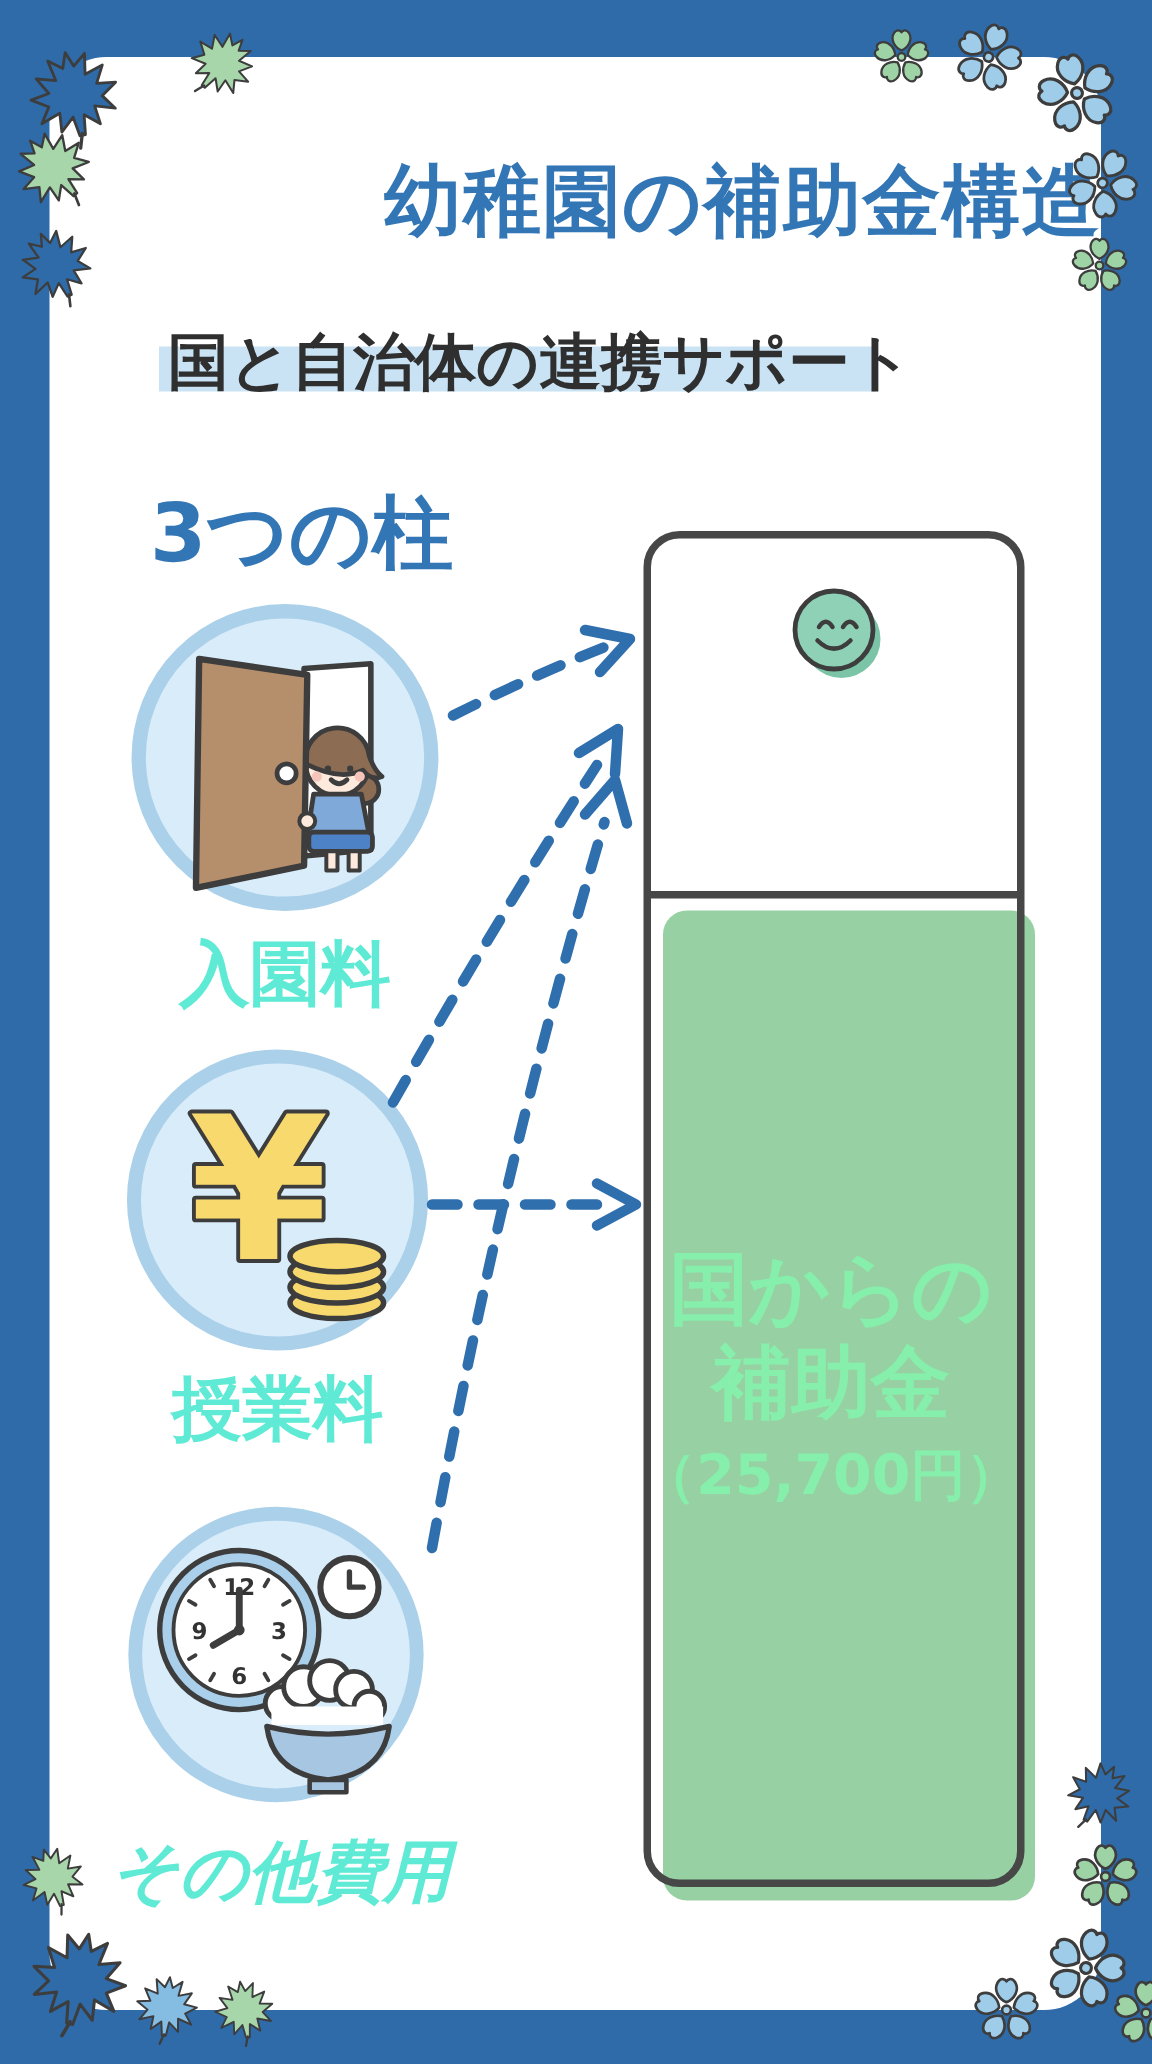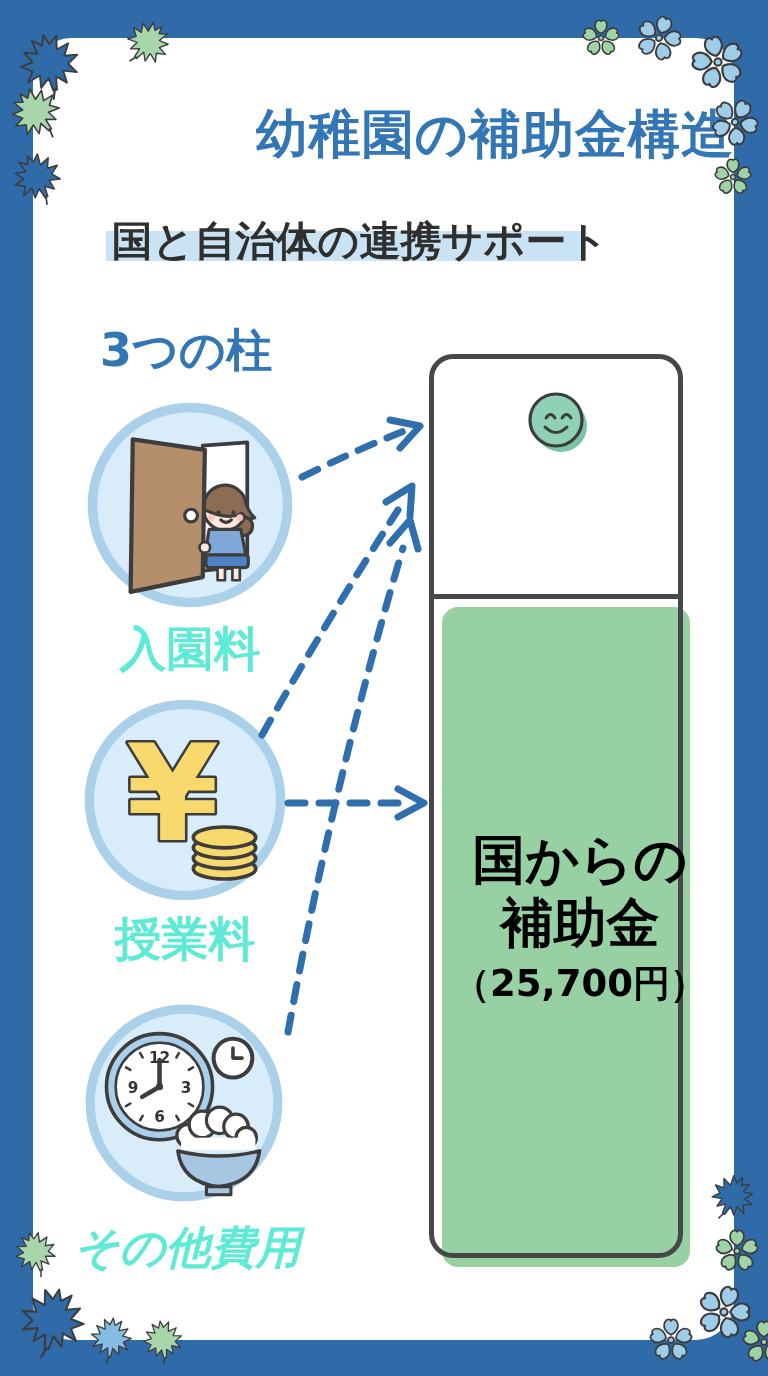--- a/index.html
+++ b/index.html
@@ -23,21 +23,21 @@
     background:#c9e3f4;
   }
   .subtitle {
     position:absolute; left:20px; top:190px; width:680px;
     text-align:center; font-size:41px; font-weight:700; color:#2f2f2f;
     white-space:nowrap;
     margin-top:24px;
   }
   .pillars-heading {
     position:absolute; left:100px; top:320px;
-    font-size:46px; font-weight:700; color:#3276b6; white-space:nowrap;text-align:right;
+    font-size:54px; font-weight:700; color:#3276b6; white-space:nowrap;text-align:right;
   }
   .circle-icon { position:absolute; }
   .pillar-label {
     position:absolute; text-align:center; font-weight:700; color:#5eead4;
     white-space:nowrap;
   }
   .label-1 { left:90px;  top:618px;  width:200px; font-size:47px; }
   .label-2 { left:85px;  top:908px;  width:200px; font-size:47px; }
   .label-3 { left:62px;  top:1218px; width:250px; font-size:45px;font-style:italic; }
   .arrows { position:absolute; left:0; top:0; pointer-events:none; }
@@ -53,22 +53,22 @@
     position:absolute; left:434px; top:594px; width:244px; height:5px;
     background:#474747;
   }
   .smiley { position:absolute; left:525px; top:390px; }
   .bar-top-label {
     position:absolute; left:437px; top:468px; width:240px;
     text-align:center; font-size:40px; font-weight:700; color:#2b2b2b;
     line-height:53px; white-space:nowrap;
   }
   .bar-bottom-label {
-    position:absolute; left:442px; top:828px; width:276px;
-    text-align:center; font-weight:700; color:#000000; white-space:nowrap;
+    position:absolute; left:416px; top:828px; width:276px;
+    text-align:center; font-weight:700; color:#86efac; white-space:nowrap;
   }
   .bar-bottom-label .big { font-size:53px; line-height:63px; }
   .bar-bottom-label .amount { font-size:37px; line-height:60px; }
   .deco { position:absolute; overflow:visible; }
 </style>
 </head>
 <body>
 
 <div class="frame">
 

